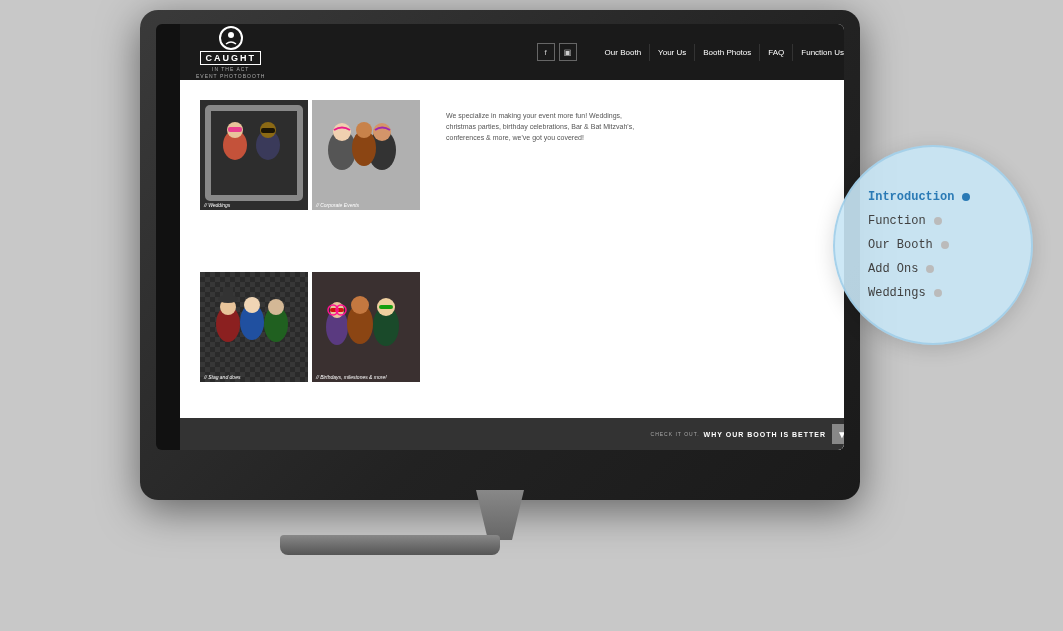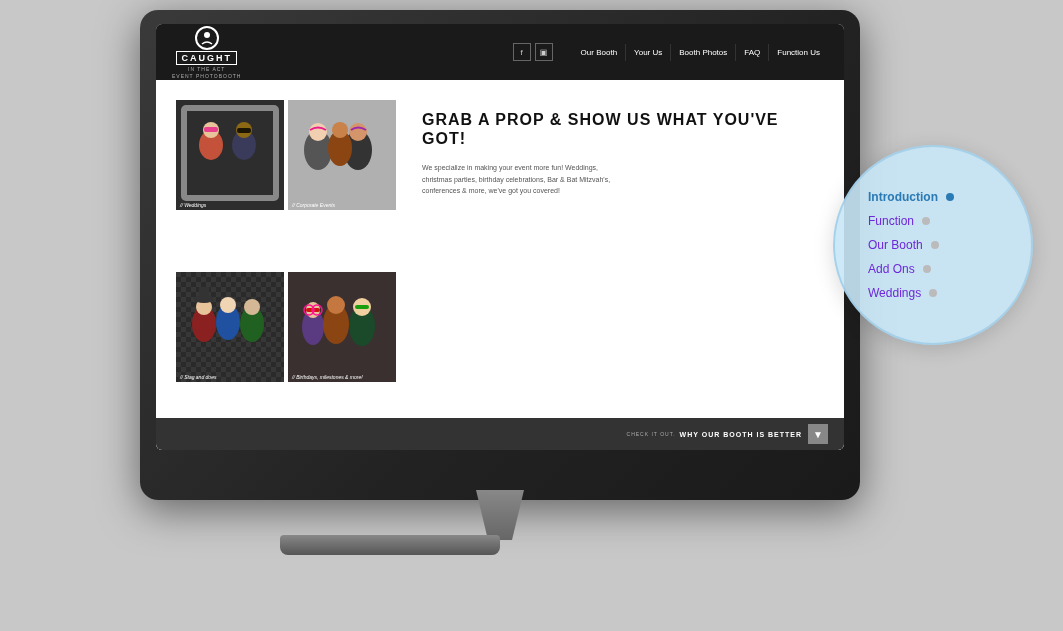--- a/index.html
+++ b/index.html
@@ -42,20 +42,21 @@
       border-radius: 6px;
       overflow: hidden;
     }
 
     .monitor-screen {
       width: 100%;
       height: 100%;
       background: #fff;
       overflow: hidden;
       position: relative;
+      margin-left: 24px;
     }
 
     
     .website {
       width: 100%;
       height: 100%;
       display: flex;
       flex-direction: column;
       font-family: Arial, sans-serif;
     }
@@ -330,25 +331,26 @@
       gap: 10px;
       z-index: 100;
       box-shadow: 0 4px 20px rgba(0,0,0,0.15);
     }
 
     .tooltip-item {
       display: flex;
       align-items: center;
       gap: 8px;
       width: 130px;
+      font-family: Liberation Mono, monospace;
     }
 
     .tooltip-item-label {
       font-size: 12px;
-      color: #6d28d9;
+      color: #404040;
     }
 
     .tooltip-item-label.active {
       color: #2a7ab5;
       font-weight: bold;
     }
 
     .tooltip-dot {
       width: 8px;
       height: 8px;
@@ -481,21 +483,20 @@
 
                       <circle cx="21" cy="38" r="5" fill="none" stroke="#ff1493" stroke-width="1.5"></circle>
                       <circle cx="29" cy="38" r="5" fill="none" stroke="#ff1493" stroke-width="1.5"></circle>
                     </svg>
                   </div>
                   <div class="photo-label">// Birthdays, milestones &amp; more!</div>
                 </div>
               </div>
 
               <div class="text-content">
-                <h1 class="main-headline">GRAB A PROP &amp; SHOW US WHAT YOU'VE GOT!</h1>
                 <p class="main-body">We specialize in making your event more fun! Weddings, christmas parties, birthday celebrations, Bar &amp; Bat Mitzvah's, conferences &amp; more, we've got you covered!</p>
               </div>
 
             </div>
 
             <div class="cta-bar">
               <div class="cta-text-small">Check it out.</div>
               <div class="cta-text-main">WHY OUR BOOTH IS BETTER</div>
               <div class="cta-arrow">▼</div>
             </div>

